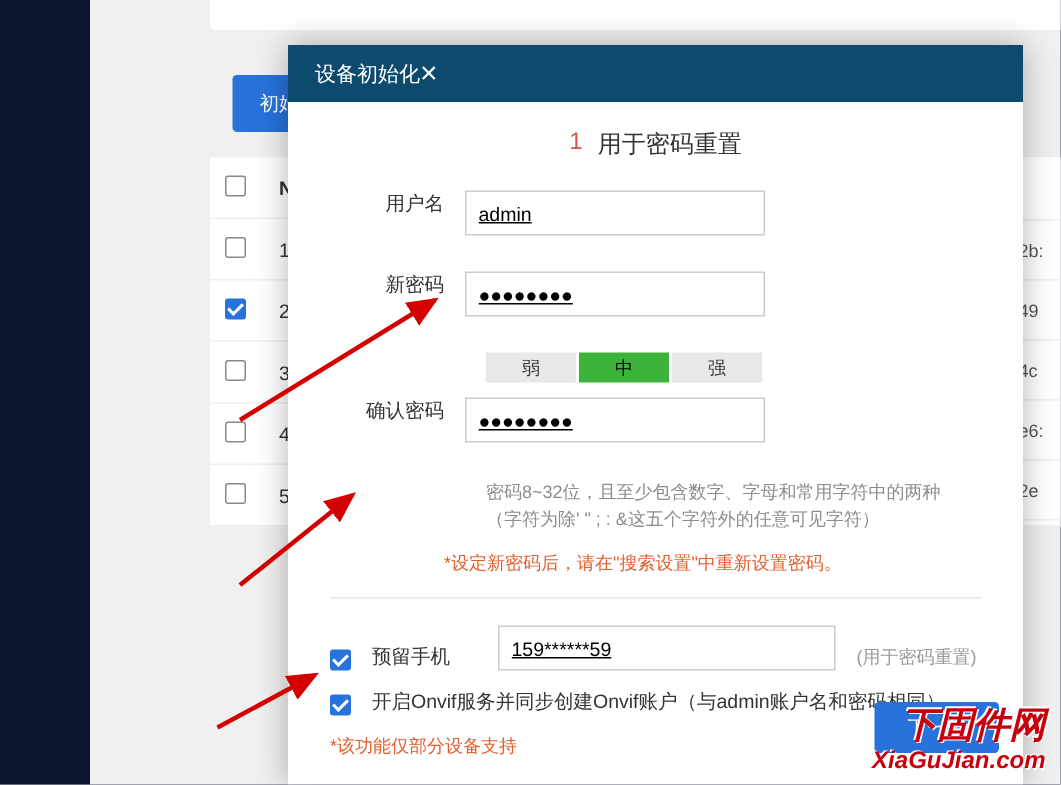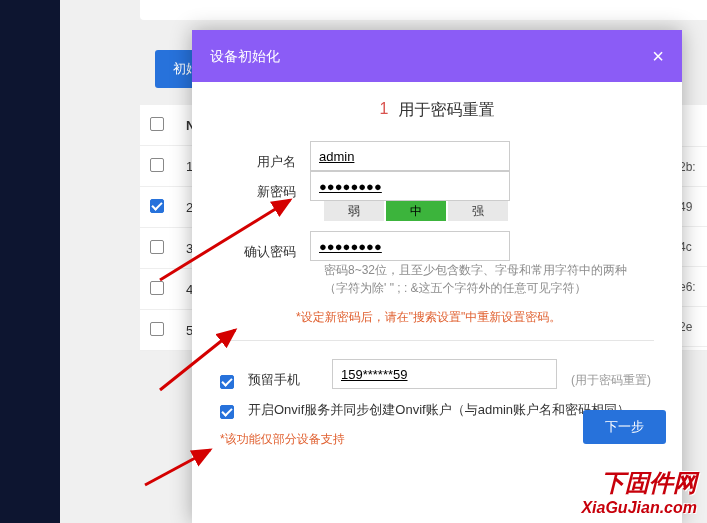--- a/index.html
+++ b/index.html
@@ -14,27 +14,27 @@
     .tbl th, .tbl td { text-align: left; padding: 11px 10px; border-bottom: 1px solid #eee; }
     .tbl th { font-weight: bold; }
     .chk { width: 14px; height: 14px; border: 1.5px solid #888; border-radius: 2px; display: inline-block; background: #fff; }
     .chk.checked { background: #2772db; border-color: #2772db; position: relative; }
     .chk.checked::after { content: ""; position: absolute; left: 3px; top: 0px; width: 4px; height: 8px; border: solid #fff; border-width: 0 2px 2px 0; transform: rotate(45deg); }
     .right-col { position: absolute; right: 0; top: 105px; width: 40px; background: #fff; }
     .right-cell { height: 40px; line-height: 40px; font-size: 12px; color: #555; padding-left: 2px; border-bottom: 1px solid #eee; }
 
     
     .modal { position: absolute; left: 192px; top: 30px; width: 490px; height: 493px; background: #fff; box-shadow: 0 0 20px rgba(0,0,0,0.3); }
-    .modal-header { background: #8b5cf6; color: #fff; height: 52px; line-height: 46px; padding: 0 18px; display: flex; justify-content: space-between; align-items: center; }
+    .modal-header { background: #0c4a6e; color: #fff; height: 38px; line-height: 46px; padding: 0 18px; display: flex; align-items: center; }
     .modal-title { font-size: 14px; }
     .close-x { font-size: 20px; cursor: pointer; font-weight: 300; }
     .modal-body { padding: 18px 28px 0 28px; position: relative; }
     .init-count-row { display: flex; justify-content: center; gap: 10px; font-size: 16px; margin-bottom: 20px; }
     .init-count { color: #d9534f; }
-    .form-row { display: flex; align-items: flex-end; margin-bottom: 0; }
+    .form-row { display: flex; align-items: flex-start; margin-bottom: 24px; }
     .form-label { width: 90px; text-align: right; padding-right: 14px; color: #333; font-size: 13px; }
     .form-input { width: 200px; height: 30px; border: 1px solid #ccc; padding: 0 8px; font-size: 13px; text-decoration: underline; }
     .strength-row { margin-left: 104px; margin-bottom: 10px; display: flex; gap: 0; }
     .strength-seg { width: 60px; height: 20px; text-align: center; line-height: 20px; font-size: 12px; background: #e8e8e8; margin-right: 2px; }
     .strength-seg.active { background: #3cb43c; color: #000; }
     .hint-text { margin-left: 104px; width: 310px; color: #8c8c8c; font-size: 12px; line-height: 1.5; margin-bottom: 12px; }
     .warn-text { color: #e06030; font-size: 12px; margin-top: 6px; margin-bottom: 8px; }
     .divider { border: none; border-top: 1px solid #e5e5e5; margin: 14px 0 18px 0; }
     .opt-row { display: flex; align-items: flex-end; margin-bottom: 12px; gap: 14px; }
     .inline-note { color: #999; font-size: 12px; }

